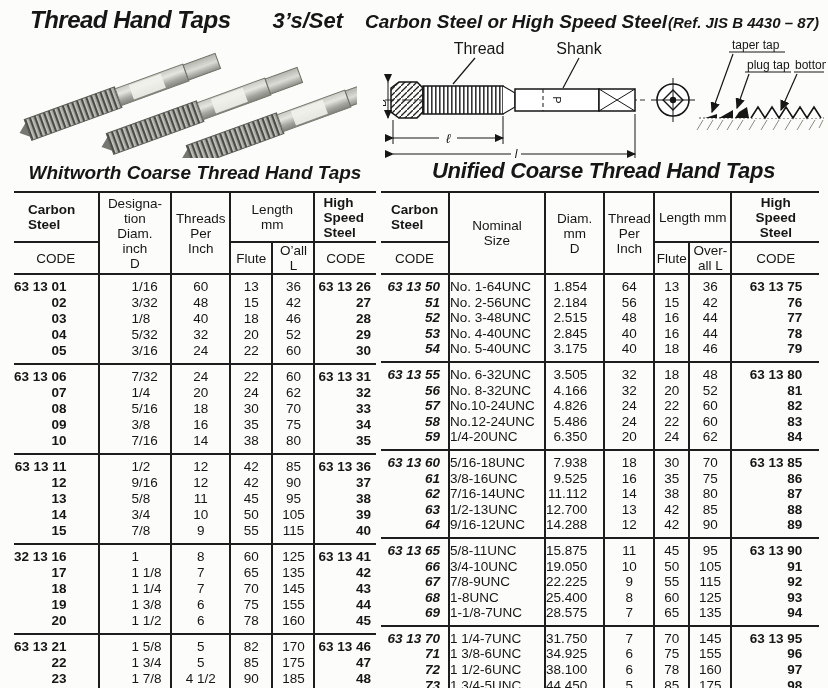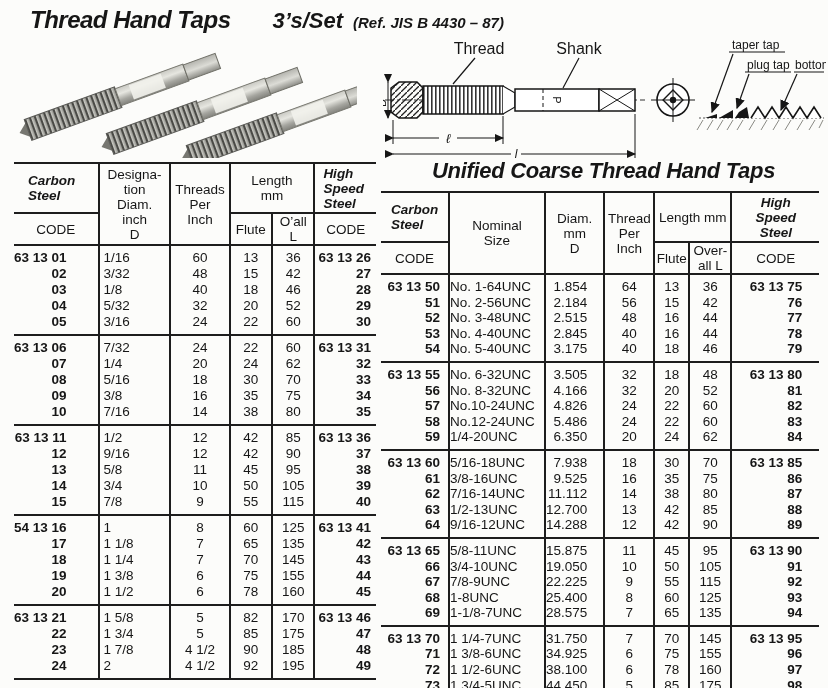--- a/index.html
+++ b/index.html
@@ -11,21 +11,21 @@
   }
   
   .top-line {
     position:absolute; left:30px; top:6px; width:796px;
     display:flex; align-items:baseline; white-space:nowrap;text-align:center;
   }
   .top-line > * { font-style:italic; font-weight:bold; }
   .t-main  { font-size:24px; letter-spacing:-.5px; }
   .t-set   { font-size:22px; margin-left:42px; }
   .t-mat   { font-size:19px; margin-left:22px; }
-  .t-ref   { font-size:15px; margin-left:10px; }
+  .t-ref   { font-size:15px; margin-left:1px; }
 
   
   .photo   { position:absolute; left:12px;  top:34px; width:345px; height:124px; }
   .diagram { position:absolute; left:383px; top:38px; width:443px; height:122px; }
   svg text { font-family:"Liberation Sans","DejaVu Sans",sans-serif; fill:#161616; }
 
   
   .section-left  { position:absolute; left:14px;  top:162px; width:362px; }
   .section-right { position:absolute; left:381px; top:158px; width:445px; }
   .tbl-title {
@@ -40,51 +40,52 @@
     font-size:13.5px;
   }
   .tbl thead { border-bottom:2px solid #1d1d1d; }
   .tbl th, .tbl td { padding:0; }
   .tbl th {
     font-weight:normal; text-align:center; vertical-align:middle;
     white-space:pre-line; line-height:15px; font-size:13.5px;
   }
   .tbl th.vline, .tbl td.vline { border-right:2px solid #1d1d1d; }
   .tbl th.hline { border-bottom:2px solid #1d1d1d; }
-  .tbl th.b { font-weight:bold; text-align:left;font-style:italic; }
+  .tbl th.b { font-weight:bold; text-align:left; }
   .tbl tbody { border-top:2px solid #1d1d1d; }
   .tbl td { line-height:16px; white-space:nowrap; }
   .tbl tbody tr:first-child td { padding-top:4px; }
   .tbl tbody tr:last-child  td { padding-bottom:4px; }
   .row1 { height:50px; }
   .row2 { height:30px; }
 
   
   .lt .c0 { text-align:right; padding-right:31px; font-weight:bold; }
-  .lt .c1 { text-align:left;  padding-left:4px; }
+  .lt .c1 { text-align:left;  padding-left:32px; }
   .lt .c2 { text-align:center; }
   .lt .c3 { text-align:center; }
   .lt .c4 { text-align:center; }
   .lt .c5 { text-align:right; padding-right:5px; font-weight:bold; }
   
   .rt td { line-height:15.6px; }
-  .rt .c0 { text-align:right; padding-right:8px; font-weight:bold; }
+  .rt .c0 { text-align:right; padding-right:8px; font-weight:bold;font-style:italic; }
   .rt .c1 { text-align:left; padding-right:5px; }
   .rt .c2 { text-align:right; padding-right:16px; }
   .rt .c3 { text-align:center; }
   .rt .c4 { text-align:center; }
   .rt .c5 { text-align:center; }
   .rt .c6 { text-align:right; padding-right:17px; font-weight:bold; }
 </style>
 </head>
 <body>
 
 <div class="top-line">
   <span class="t-main">Thread Hand Taps</span>
   <span class="t-set">3’s/Set</span>
+  <span class="t-mat">Carbon Steel or  High Speed Steel</span>
   <span class="t-ref">(Ref. JIS B 4430 – 87)</span>
 </div>
 
 <div class="photo">
 <svg width="345" height="124" viewBox="0 0 345 124">
   <defs>
     <linearGradient id="metal" x1="0" y1="0" x2="0" y2="1">
       <stop offset="0" stop-color="#c9c9c3"></stop>
           <stop offset=".35" stop-color="#e6e6e0"></stop>
       <stop offset=".7" stop-color="#a6a6a0"></stop>
@@ -209,20 +210,21 @@
     <line x1="362" y1="34" x2="408" y2="34" stroke="#161616" stroke-width="1"></line>
     <line x1="366" y1="36" x2="354" y2="70" stroke="#161616" stroke-width="1.2" marker-end="url(#arr)"></line>
     <text x="412" y="31" font-size="12">bottoming tap</text>
     <line x1="411" y1="34" x2="441" y2="34" stroke="#161616" stroke-width="1"></line>
     <line x1="414" y1="36" x2="398" y2="72" stroke="#161616" stroke-width="1.2" marker-end="url(#arr)"></line>
   </g>
 </svg>
 </div>
 
 <section class="section-left">
+  <h2 class="tbl-title">Whitworth Coarse Thread Hand Taps</h2>
   <table class="tbl lt">
     <colgroup>
       <col style="width:74px">
         <col style="width:74px">
         <col style="width:60px">
       <col style="width:44px">
         <col style="width:44px">
         <col style="width:62px">
     </colgroup>
     <thead>
@@ -372,21 +374,21 @@
           <td class="c0 vline">15</td>
           <td class="c1 vline">7/8</td>
           <td class="c2 vline">9</td>
           <td class="c3 vline">55</td>
           <td class="c4 vline">115</td>
           <td class="c5">40</td>
         </tr>
       </tbody>
       <tbody class="group">
         <tr>
-          <td class="c0 vline">54 13 16</td>
+          <td class="c0 vline">32 13 16</td>
           <td class="c1 vline">1</td>
           <td class="c2 vline">8</td>
           <td class="c3 vline">60</td>
           <td class="c4 vline">125</td>
           <td class="c5">63 13 41</td>
         </tr>
         <tr>
           <td class="c0 vline">17</td>
           <td class="c1 vline">1 1/8</td>
           <td class="c2 vline">7</td>

